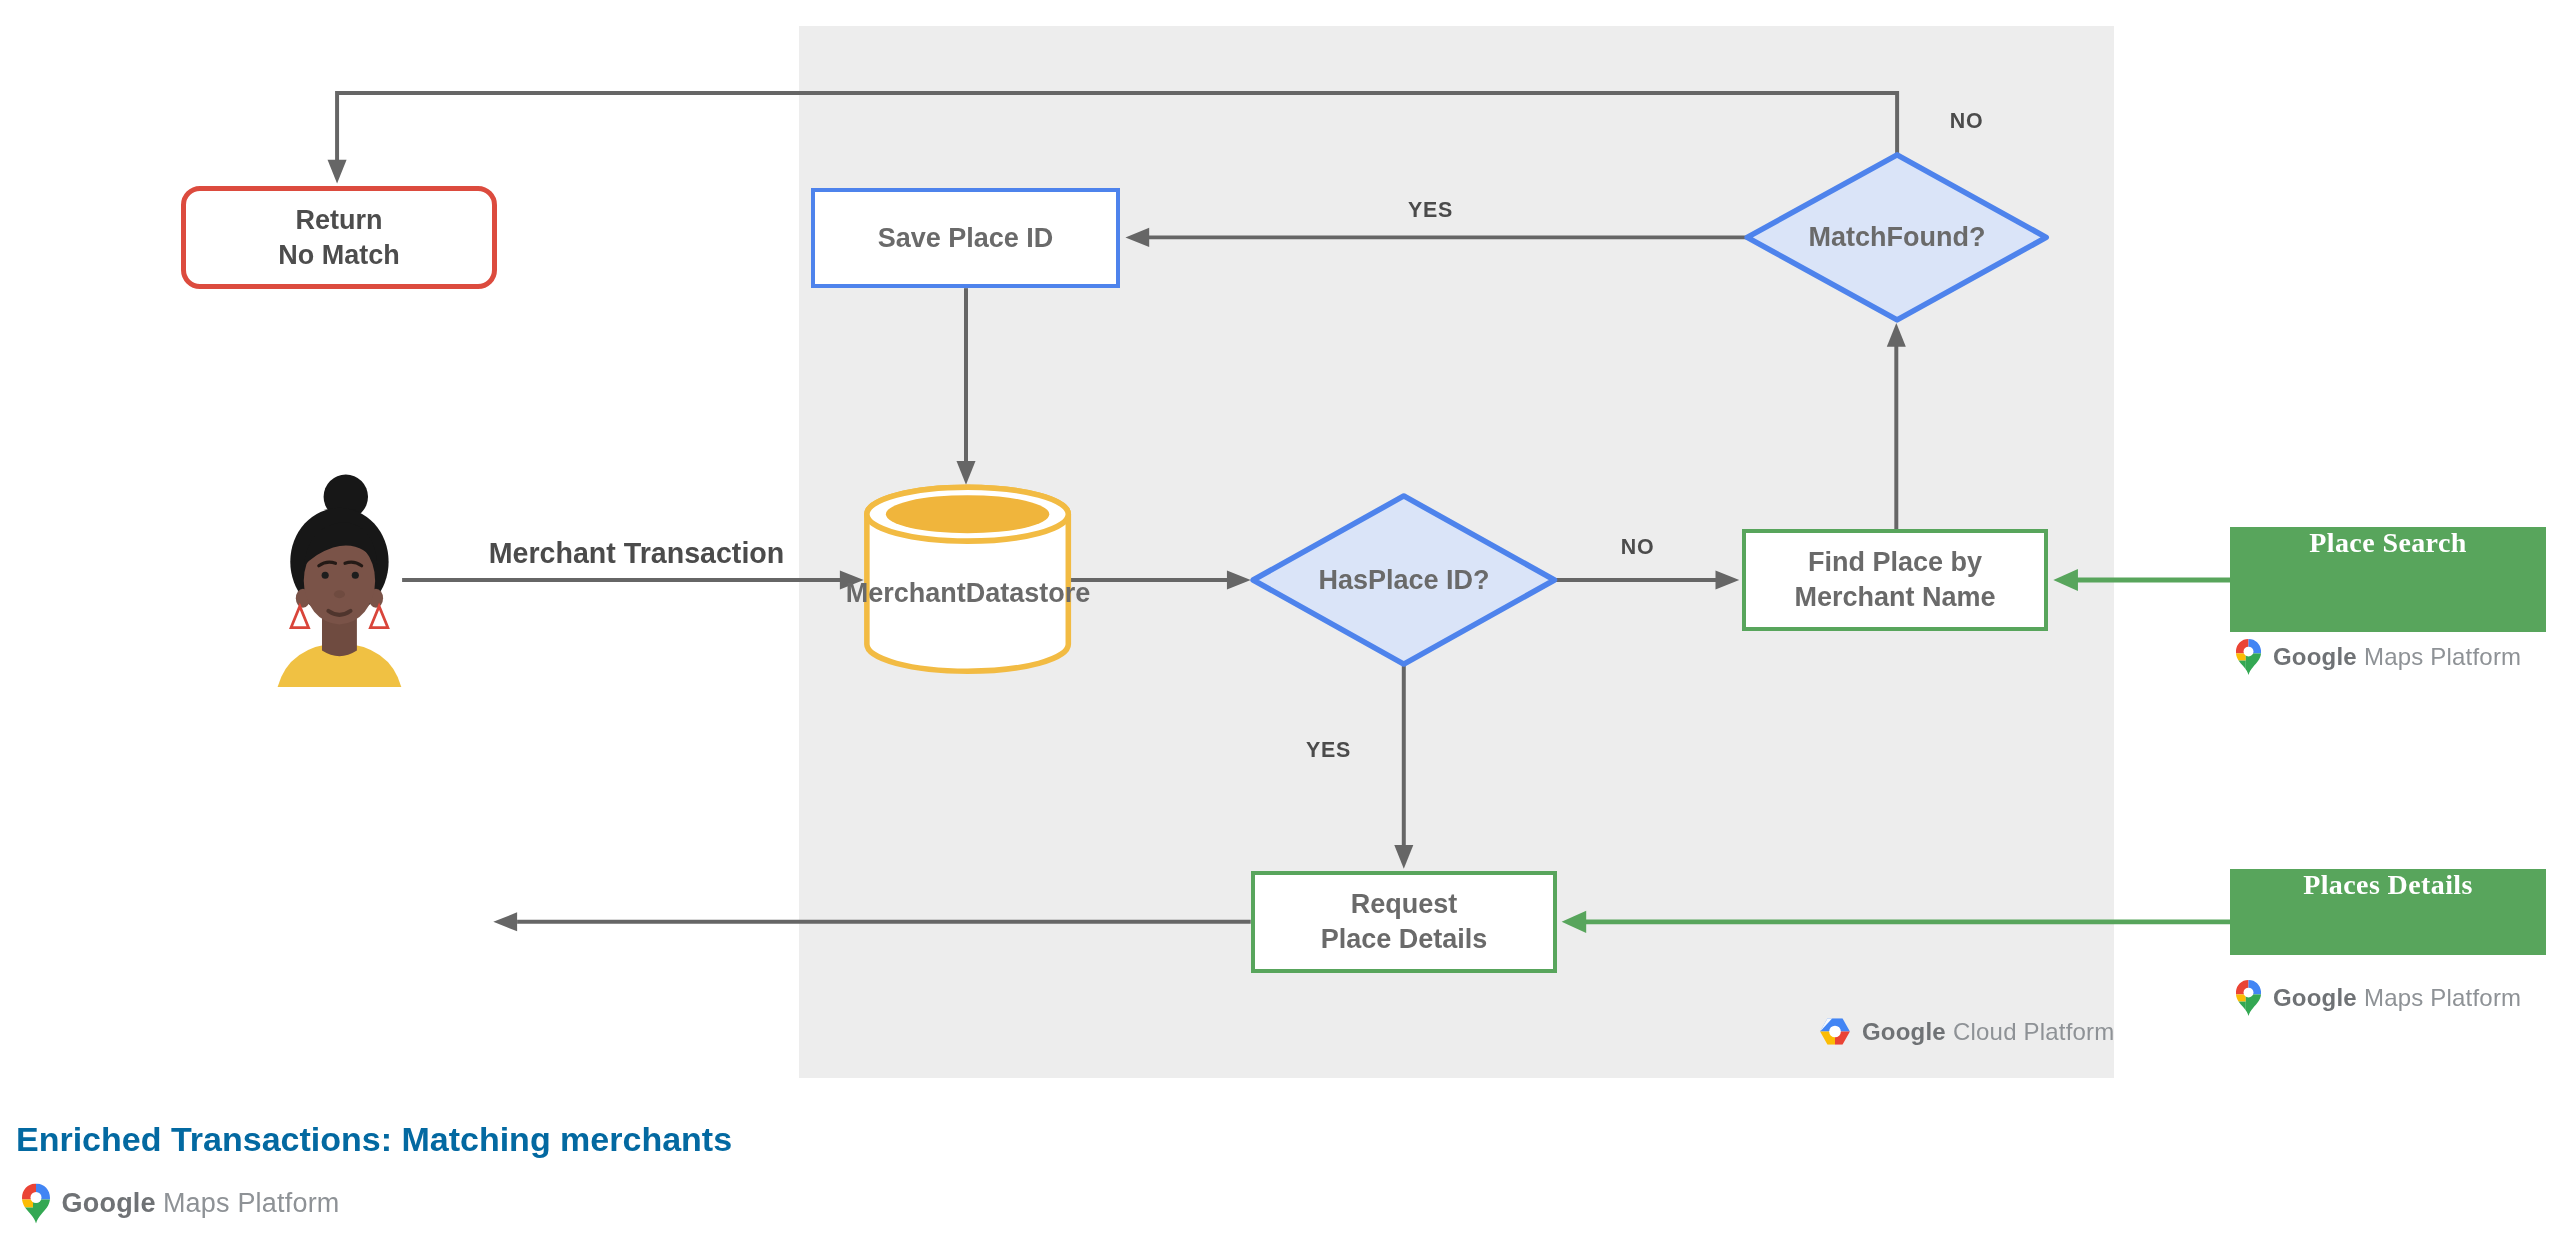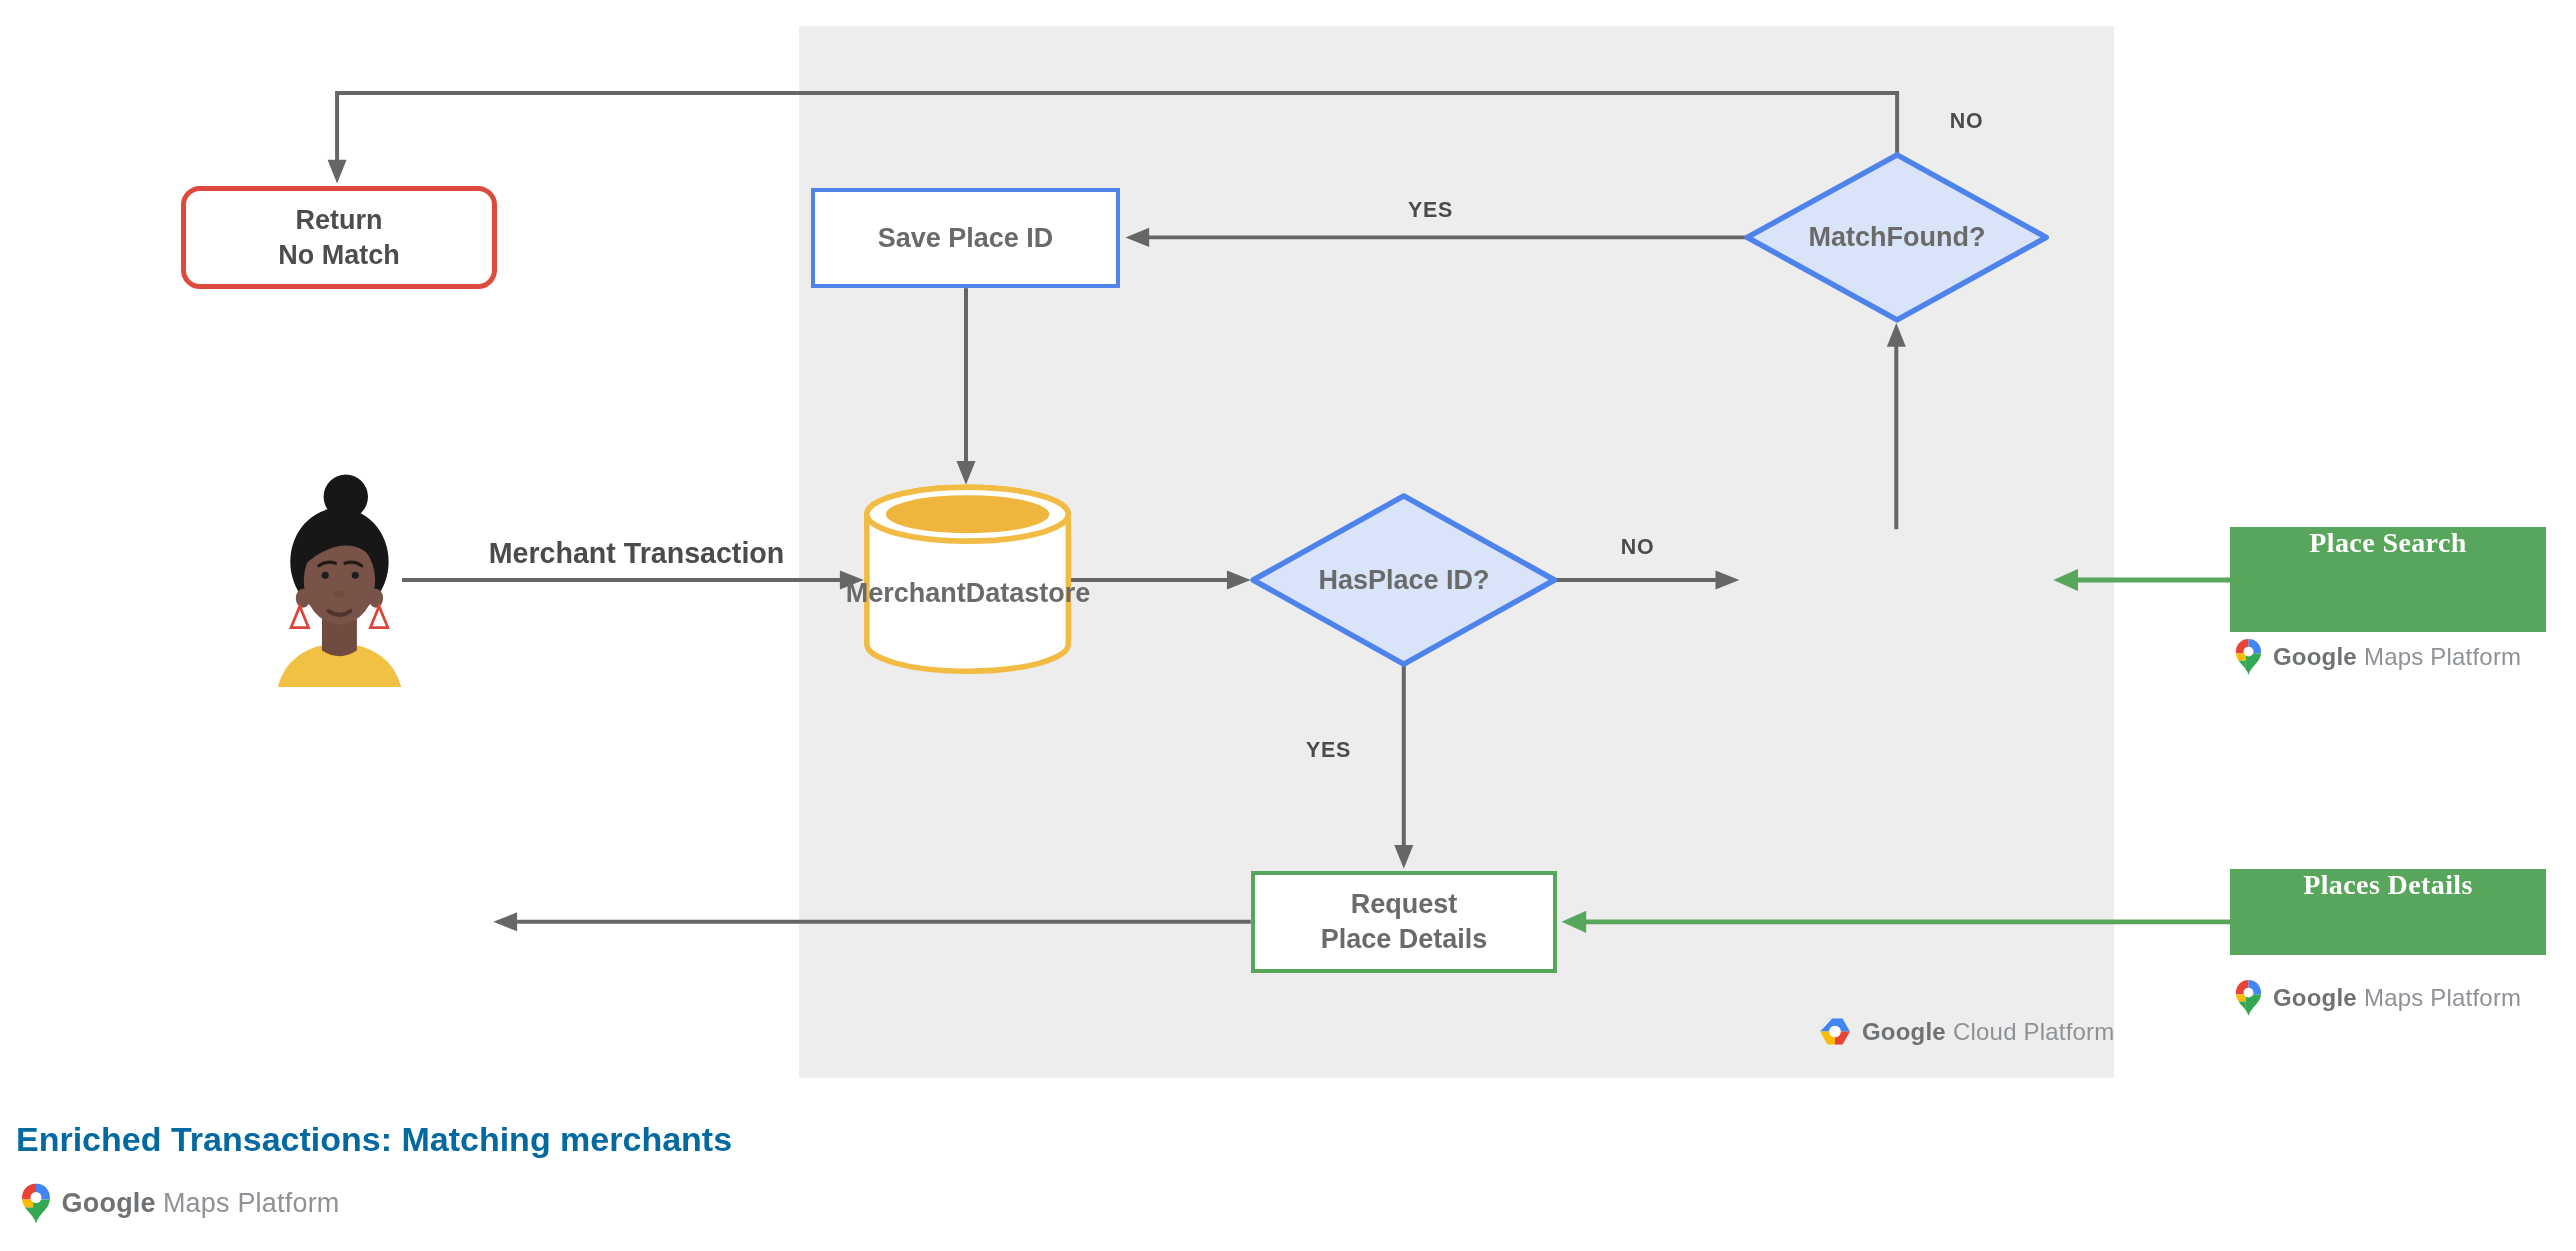--- a/index.html
+++ b/index.html
@@ -147,20 +147,24 @@
 
   <div class="node red" style="left:181px;top:186px;width:316px;height:103px;border-radius:19px;">
     <span>Return</span>
     <span>No Match</span>
   </div>
 
   <div class="node blue" style="left:811px;top:188px;width:309px;height:100px;">
     <span>Save Place ID</span>
   </div>
 
+  <div class="node green" style="left:1742px;top:529px;width:306px;height:102px;">
+    <span>Find Place by</span>
+    <span>Merchant Name</span>
+  </div>
 
   <div class="node green" style="left:1251px;top:871px;width:306px;height:102px;">
     <span>Request</span>
     <span>Place Details</span>
   </div>
 
 
   <div class="api" style="left:2230px;top:527px;width:316px;height:105px;">
     <span>Place Search</span>
   </div>

